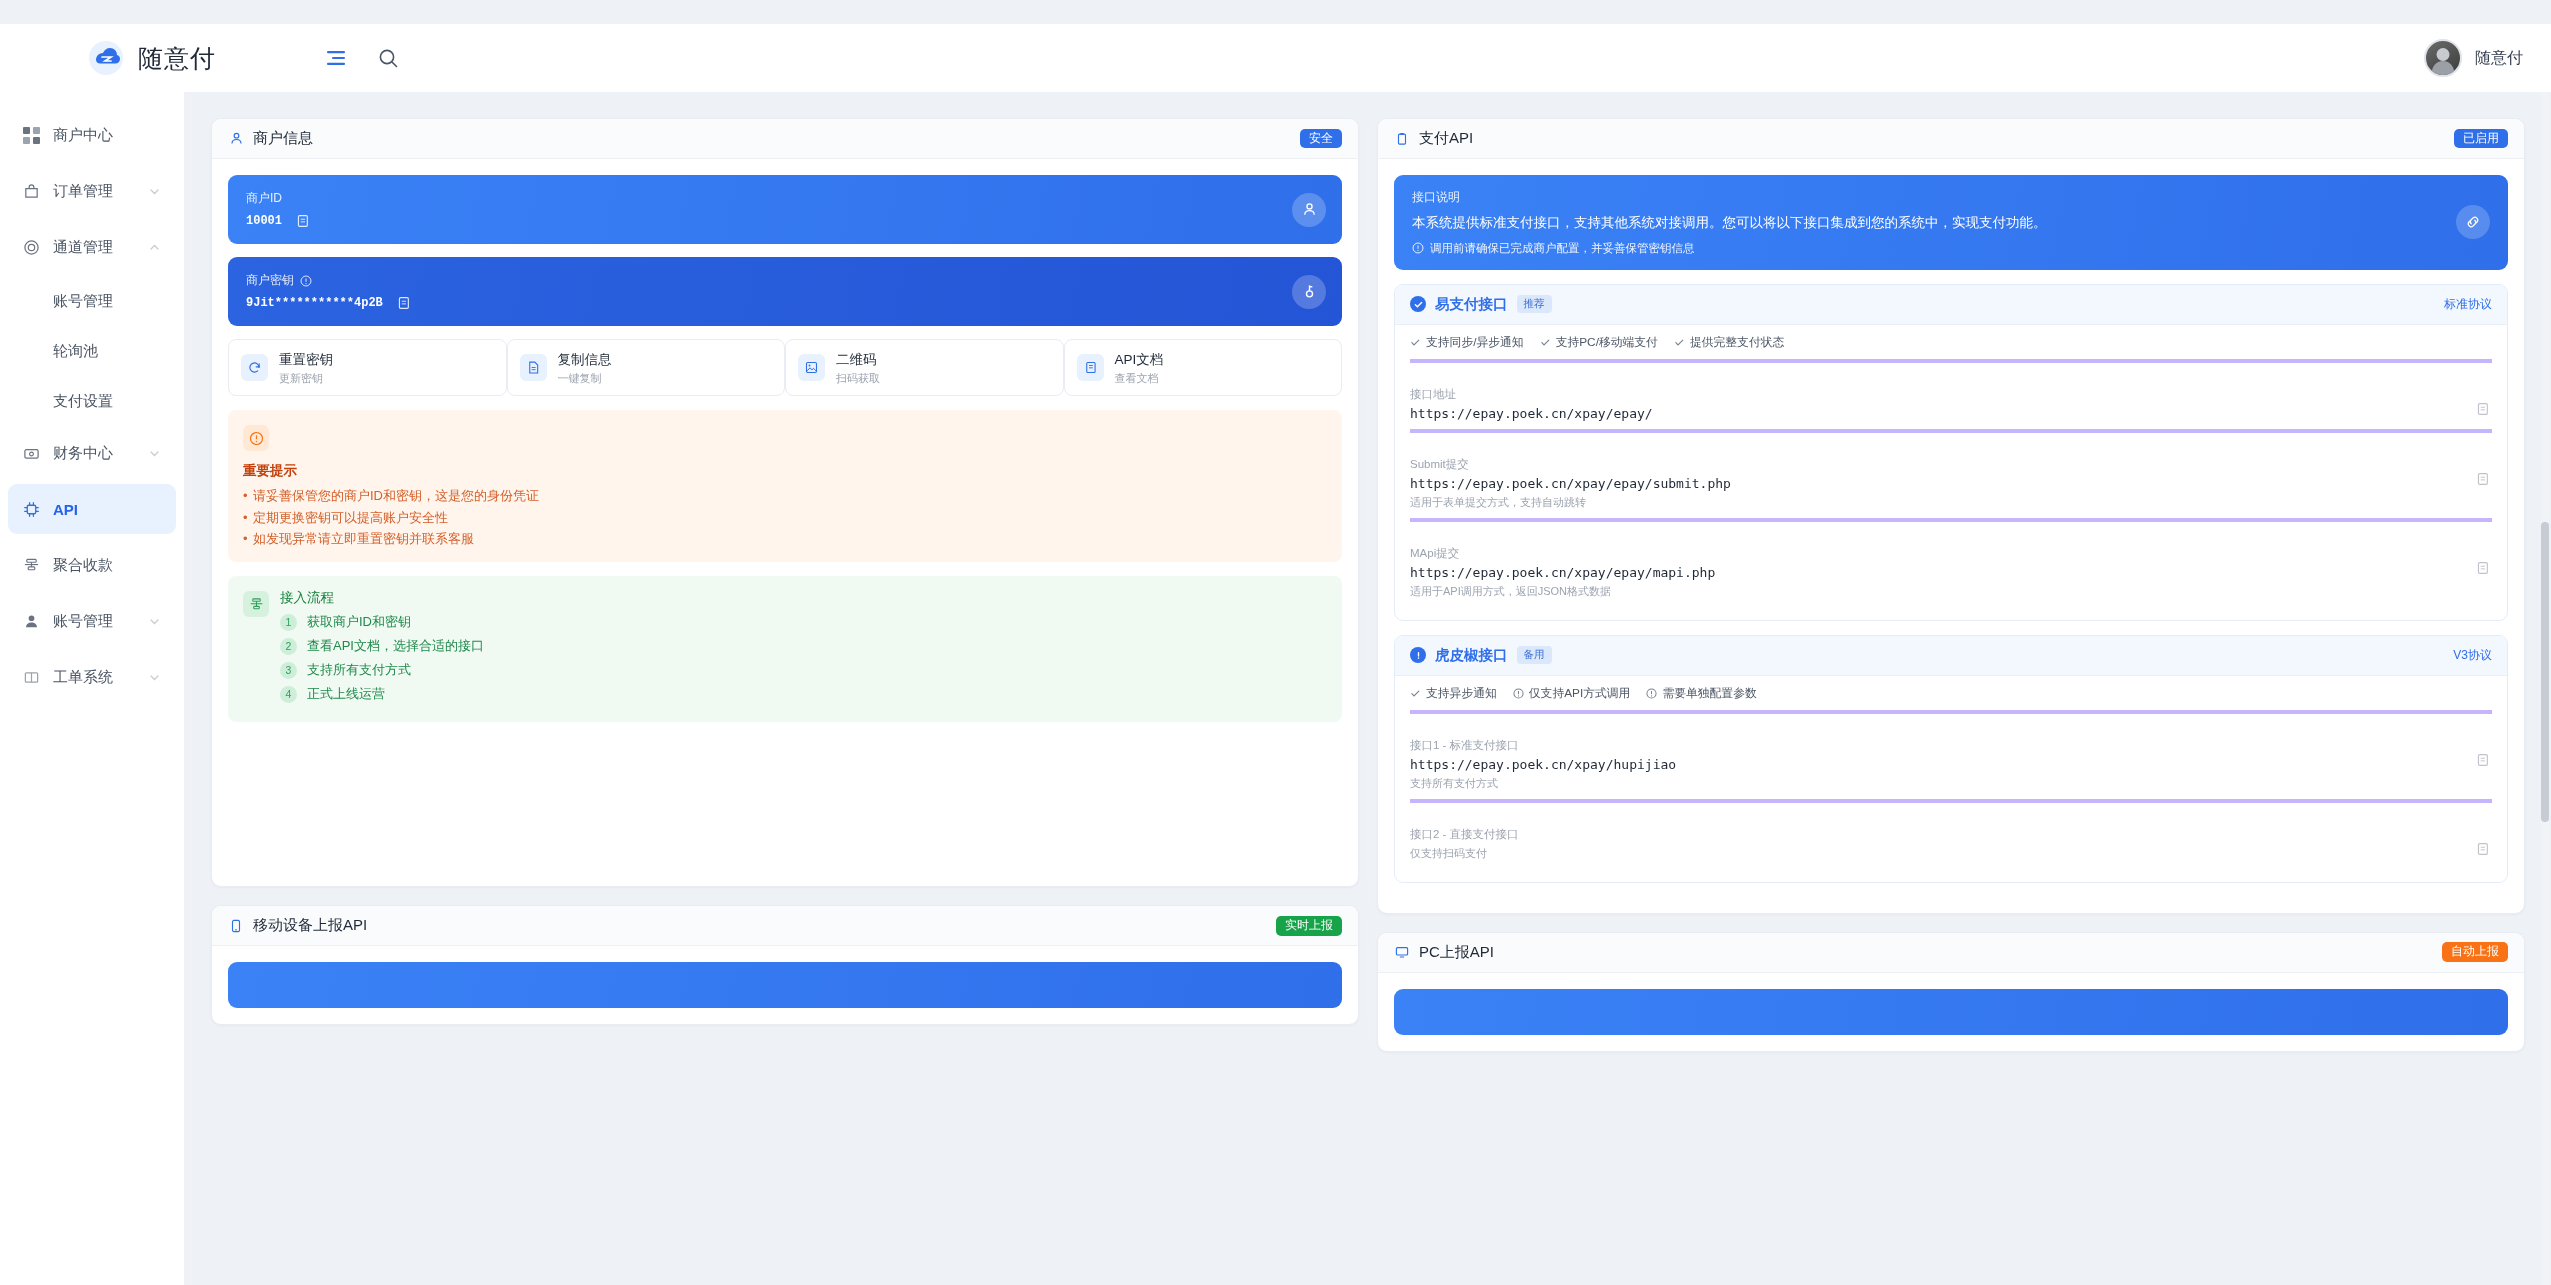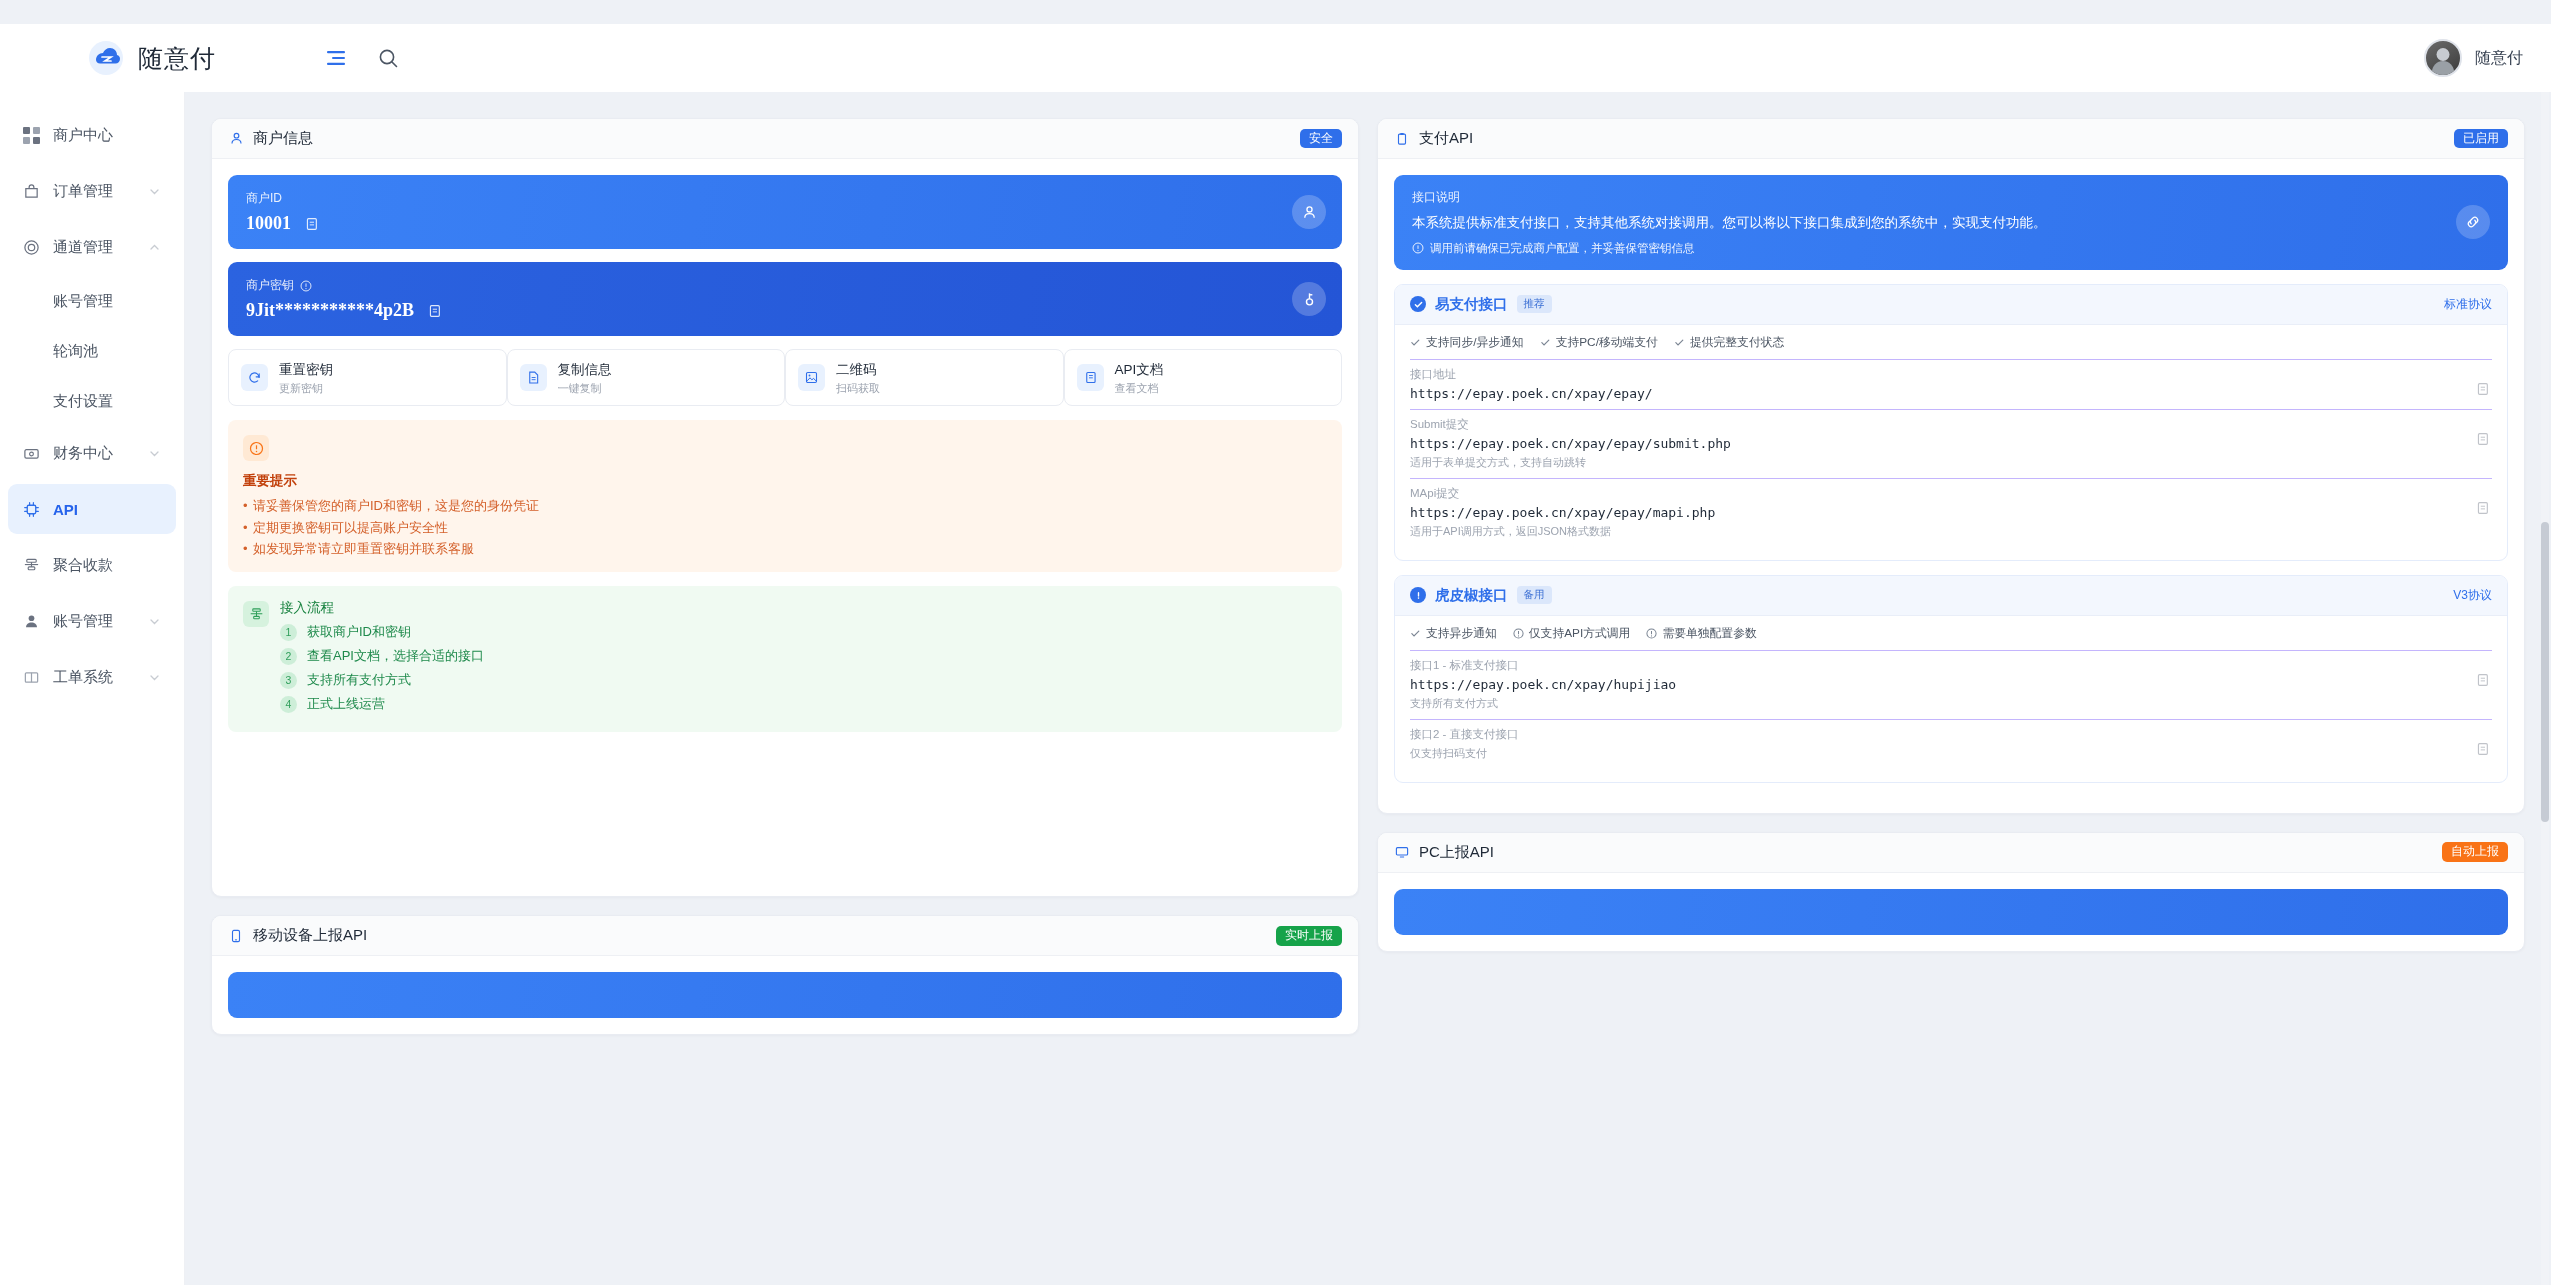--- a/index.html
+++ b/index.html
@@ -90,22 +90,22 @@
 
   
   .hero {
     border-radius: 9px; padding: 15px 18px; position: relative; color: #fff;
     margin-bottom: 13px; min-height: 62px;
   }
   .hero.blue { background: linear-gradient(100deg,#3b82f6,#2f6fea); }
   .hero.deep { background: linear-gradient(100deg,#2b63e0,#2455d6); }
   .hero-label { font-size: 12px; opacity: .88; display:flex; align-items:center; gap:6px; margin-bottom: 6px;}
   .hero-value {
-    font-family: Liberation Serif, serif;
-    font-size: 18px; font-weight: bold; display: flex; align-items: center; gap: 12px;
+    font-family: Liberation Mono, monospace;
+    font-size: 12px; font-weight: bold; display: flex; align-items: center; gap: 12px;
   }
   .hero-circ {
     position: absolute; right: 16px; top: 50%; transform: translateY(-50%);
     width: 34px; height: 34px; border-radius: 50%; background: rgba(255,255,255,.22);
     display: flex; align-items: center; justify-content: center;
   }
   .cpy { opacity: .85; cursor: pointer; display:inline-flex; }
 
   .act-row { display: flex; margin-bottom: 14px; }
   .act {
@@ -169,21 +169,21 @@
   }
   .ifname { font-size: 14.5px; color: #2f6fea; font-weight: bold; }
   .iftag {
     font-size: 10.5px; background: #dbe7fb; color: #3b6fd4; border-radius: 4px; padding: 2px 7px;
   }
   .ifproto { margin-left: auto; font-size: 12px; color: #2f6fea; }
   .ifbody { padding: 10px 15px 13px 15px; }
   .feats { display: flex; align-items: flex-start; gap: 16px; flex-wrap: wrap; padding-bottom: 8px; }
   .feat { font-size: 11.8px; color: #4b5563; display: flex; align-items: center; gap: 5px; }
   .ep {
-    border-top: 1px solid #c4b5fd; padding: 7px 0 8px 0; display: flex; align-items: flex-start;
+    border-top: 4px solid #c4b5fd; padding: 24px 0 8px 0; display: flex; align-items: flex-start;
   }
   .ep-main { flex: 1 1 auto; min-width: 0; }
   .ep-l { font-size: 11.5px; color: #9ca3af; margin-bottom: 4px; }
   .ep-u {
     font-family: "DejaVu Sans Mono","Liberation Mono",monospace;
     font-size: 13px; color: #1f2937; word-break: break-all;
   }
   .ep-d { font-size: 11px; color: #9ca3af; margin-top: 4px; }
   .ep-cp { width: 18px; flex: 0 0 18px; opacity: .42; cursor: pointer; margin-top: 14px; }
   .bot-card-body { padding: 16px; }

